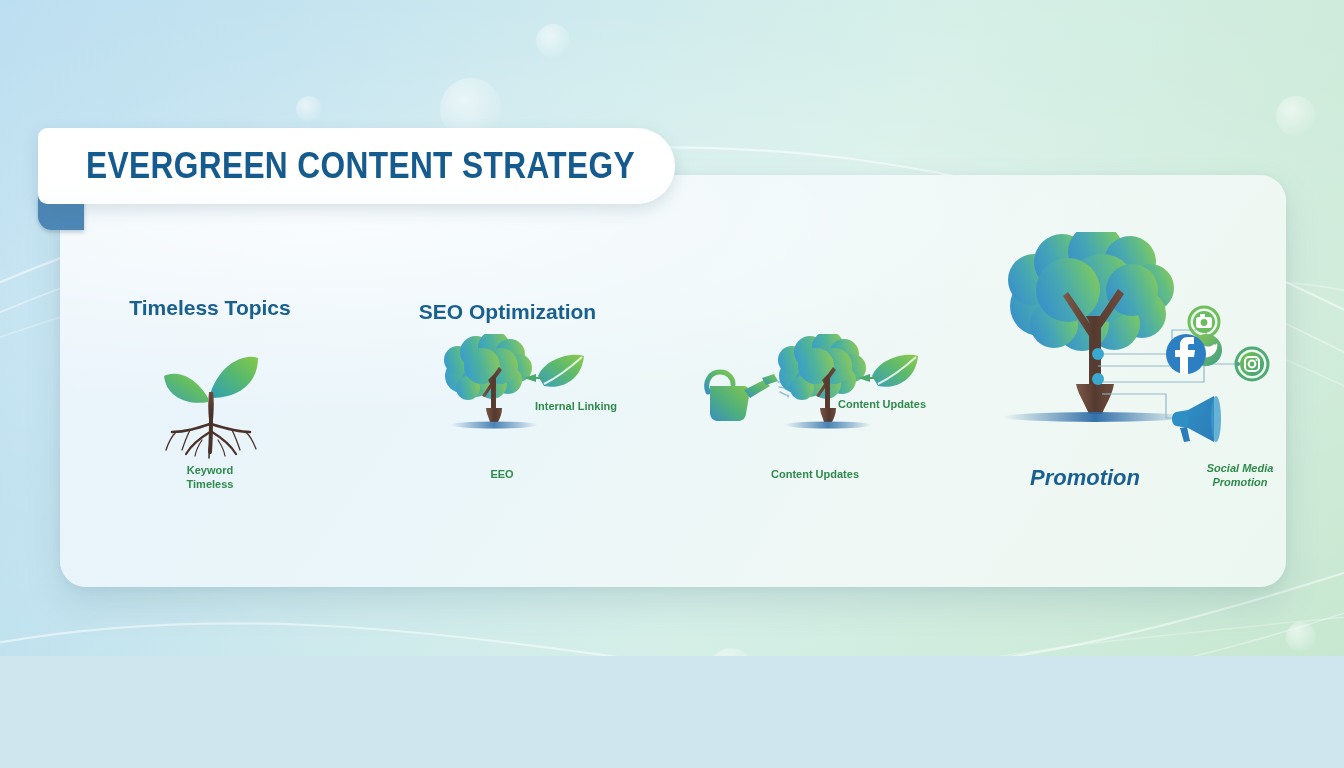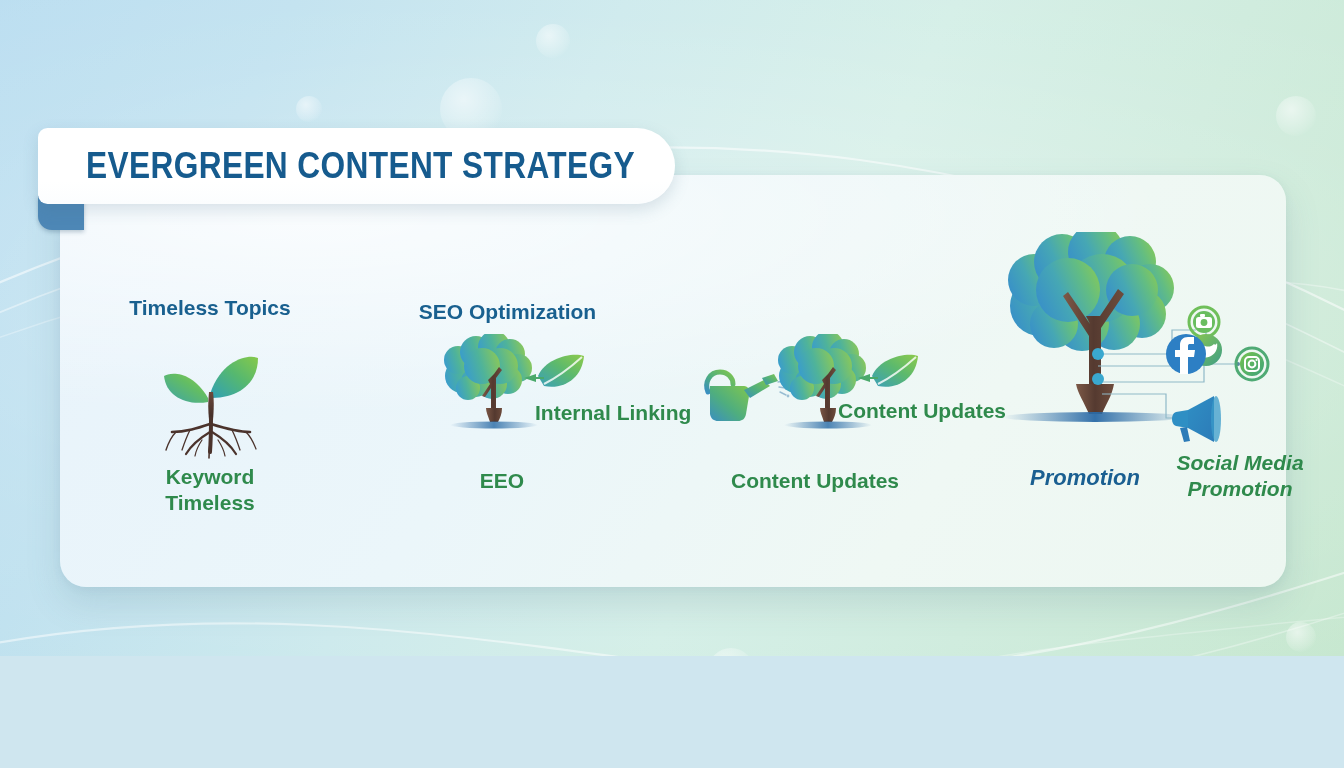--- a/index.html
+++ b/index.html
@@ -70,21 +70,21 @@
   }
 
   
   .col{position:absolute;top:0;height:100%;}
   .col-head{
     position:absolute;width:100%;text-align:center;
     color:#19608f;font-weight:bold;font-size:21px;white-space:nowrap;
   }
   .lbl{
     position:absolute;text-align:center;white-space:nowrap;
-    color:#2f8a4c;font-weight:bold;font-size:21px;line-height:1.25;
+    color:#2f8a4c;font-weight:bold;font-size:11px;line-height:1.25;
   }
   .lbl.blue{color:#1a5f91;font-size:22px;}
   .art{position:absolute;}
 </style>
 </head>
 <body>
 
 <div id="stage">
 
   <div class="bg-gradient"></div>
@@ -400,19 +400,19 @@
 
       <g>
         <path d="M198 178 L224 164 L224 210 L198 196 Z" fill="url(#mega4)"></path>
         <path d="M186 180 L198 178 L198 196 L186 194 C 183 193, 182 190, 182 187 C 182 184, 183 181, 186 180 Z" fill="#2f8fc4"></path>
         <ellipse cx="226" cy="187" rx="5" ry="23" fill="#3a9bc9" opacity=".75"></ellipse>
         <path d="M190 196 L194 210 L200 209 L197 195 Z" fill="#2c7bb8"></path>
       </g>
     </svg>
 
     <div class="lbl blue" style="left:0;top:464px;width:190px;">Promotion</div>
-    <div class="lbl" style="left:170px;top:450px;width:160px;">
+    <div class="lbl" style="left:170px;top:462px;width:160px;">
       <span>Social Media</span><br>
       <span>Promotion</span>
     </div>
   </div>
 
 </div>
 
 </body></html>

